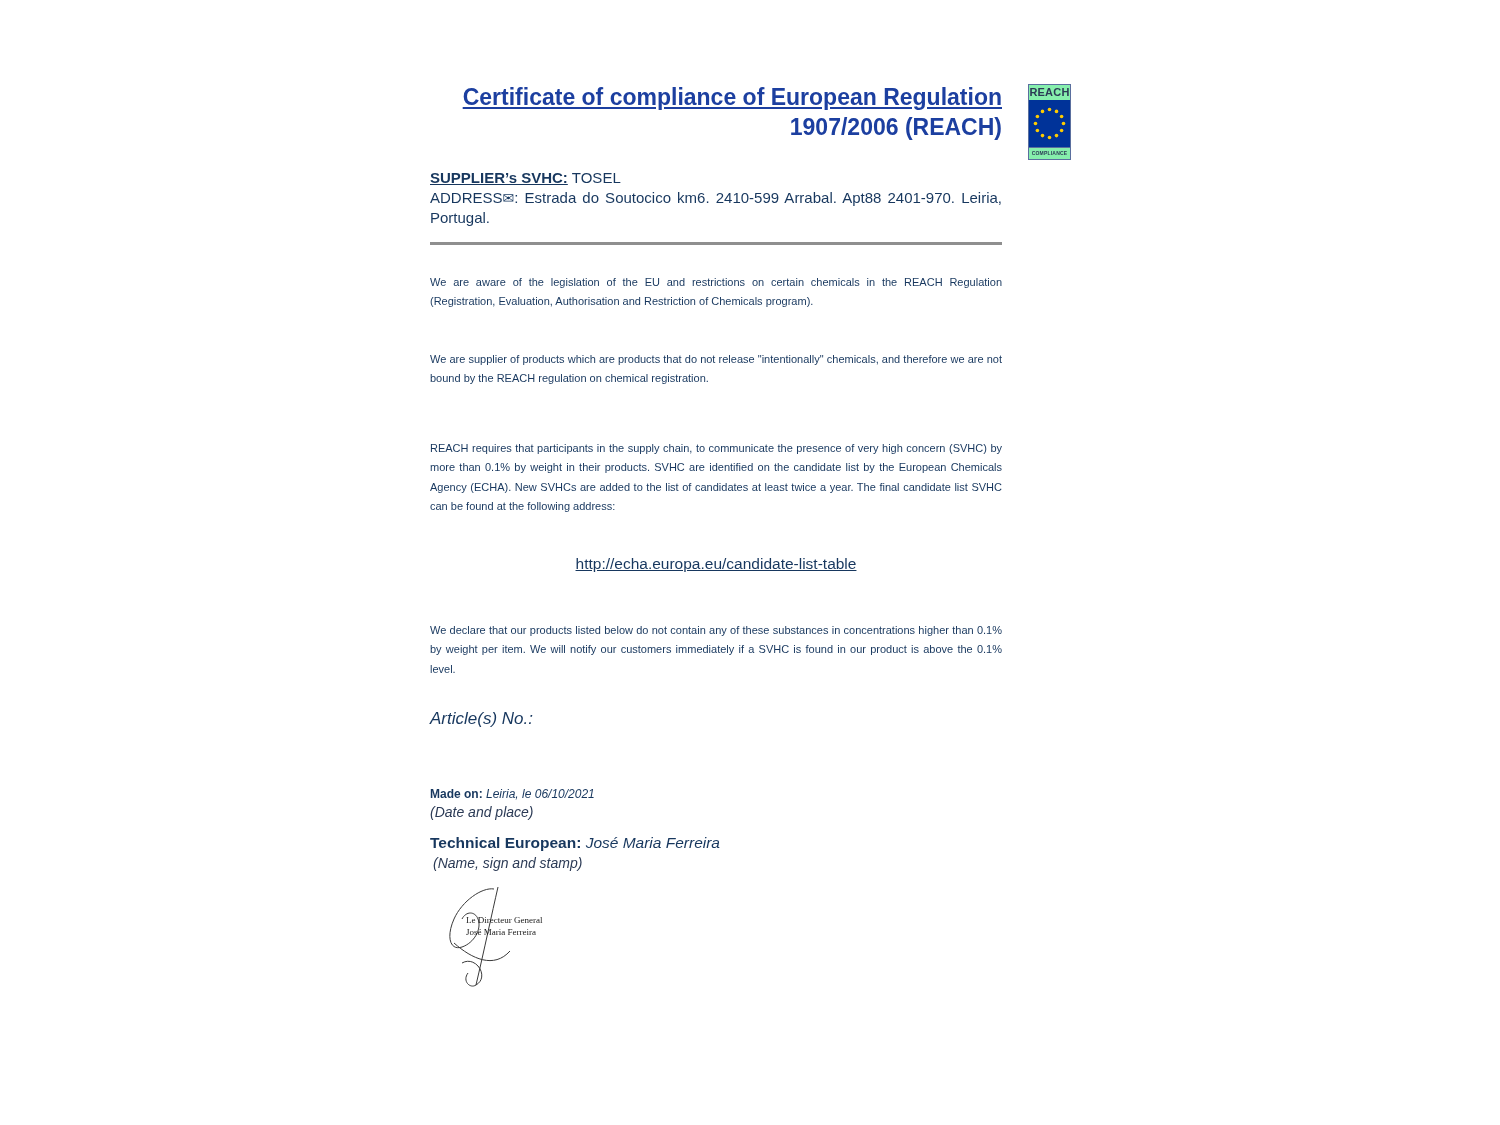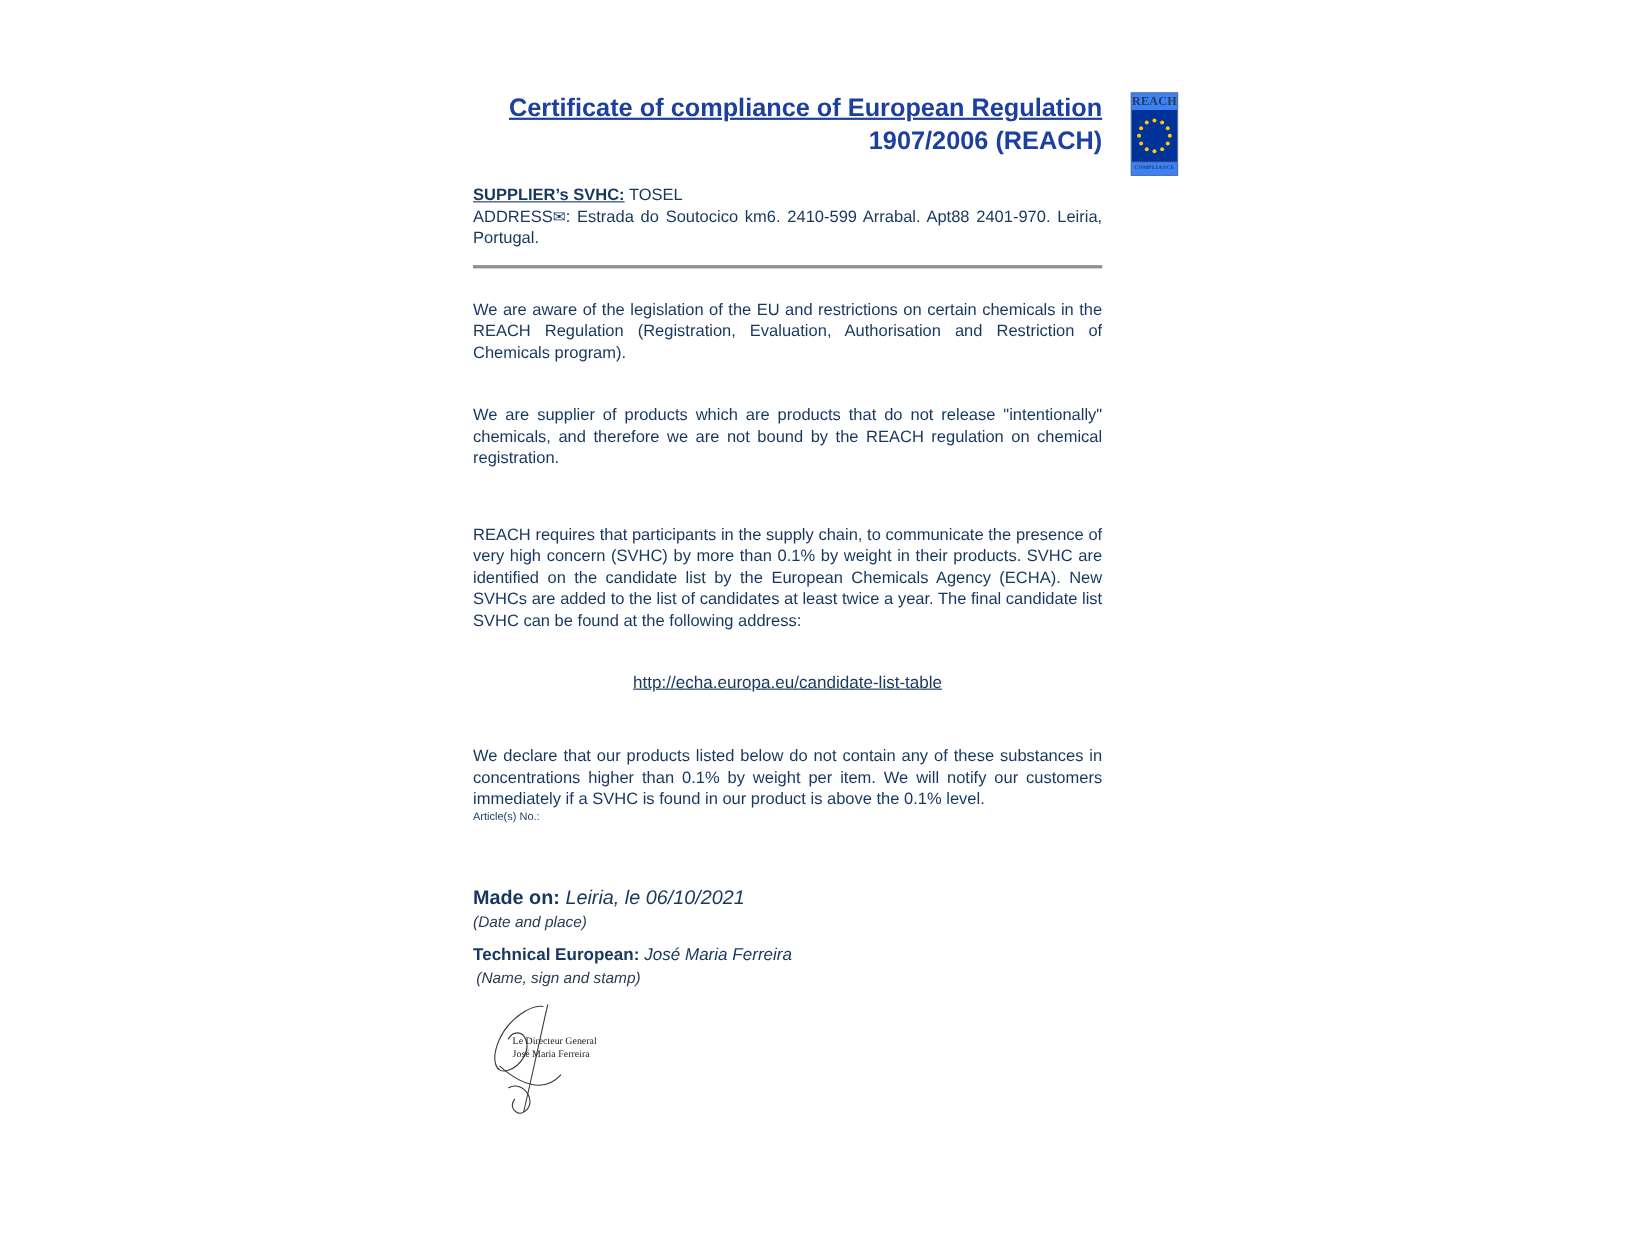--- a/index.html
+++ b/index.html
@@ -15,46 +15,46 @@
   .title-line.underlined { text-decoration:underline; }
 
   .supplier { font-size:15px; line-height:19.5px; text-align:justify; }
   .supplier .lbl-strong { font-weight:bold; text-decoration:underline; }
   .supplier .val { margin-left:4px; }
   .icon-glyph { font-size:14px; }
   .email-icon-svg { display:inline-block; vertical-align:-1px; margin:0 1px; }
 
   .divider { height:3px; background:#8f8f8f; margin-top:14px; }
 
-  .para { font-size:15px; line-height:19.5px; text-align:justify; }
+  .para { font-size:11px; line-height:19.5px; text-align:justify; }
   .para.p1 { margin-top:28px; }
   .para.p2 { margin-top:38px; }
   .para.p3 { margin-top:50px; }
   .para.p4 { margin-top:48px; }
 
   .link-row { margin-top:38px; text-align:center; }
   .link-row a { color:#17375e; font-size:15.5px; text-decoration:underline; cursor:pointer; }
 
-  .article-row { font-size:10px; }
+  .article-row { margin-top:30px; font-size:17px;font-style:italic; }
 
-  .made-on-row { margin-top:58px; font-size:18px; }
+  .made-on-row { margin-top:58px; font-size:12px; }
   .bold { font-weight:bold; }
   .italic { font-style:italic; }
   .note { font-size:14px; font-style:italic; margin-top:3px; color:#2b3a55; }
   .manager-row { margin-top:14px; font-size:15.5px; }
   .note.indent { margin-left:3px; }
 
   .signature-wrap { margin-top:14px; margin-left:2px; }
   .sig-text { font-family:"Liberation Serif", serif; fill:#1a1a1a; font-size:9px; }
 
   
   .reach-logo {
     position:absolute; left:1028px; top:84px; width:43px;
-    border:1px solid #5a6f9e; box-sizing:border-box; background:#3b82f6;
-    display:flex; flex-direction:column; align-items:stretch;font-family:Liberation Serif, serif;
+    border:1px solid #5a6f9e; box-sizing:border-box; background:#86efac;
+    display:flex; flex-direction:column; align-items:stretch;
   }
   .reach-logo .logo-top {
     font-size:11px; font-weight:bold; color:#2b3a55; text-align:center;
     line-height:15px; letter-spacing:0.2px;
   }
   .reach-logo .logo-flag { height:47px; background:#003399; position:relative; }
   .reach-logo .logo-bottom {
     font-size:5px; font-weight:bold; color:#2b3a55; text-align:center;
     line-height:11px; border-top:1px solid #5a6f9e; letter-spacing:0.2px;
   }

